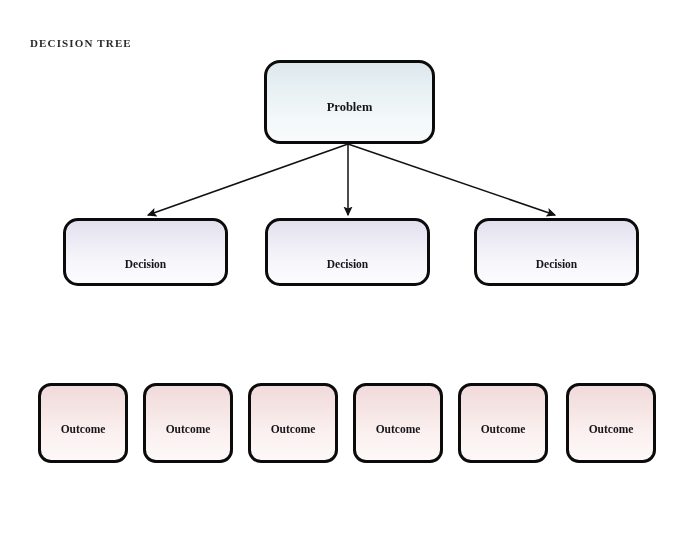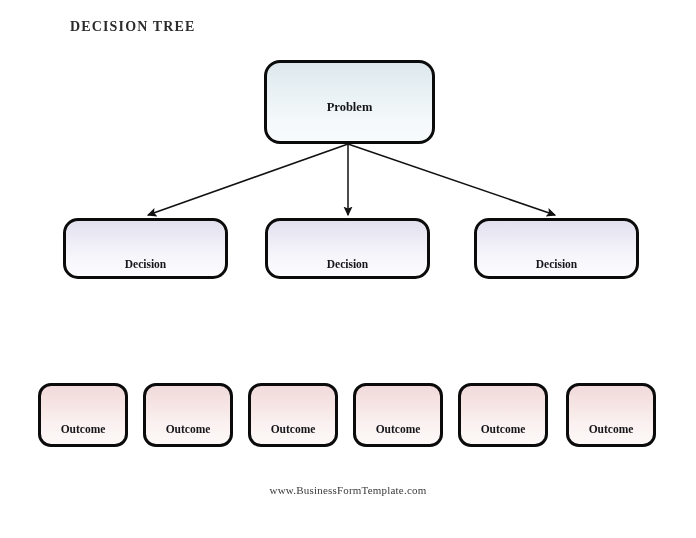--- a/index.html
+++ b/index.html
@@ -13,28 +13,27 @@
     height: 538px;
     background: #ffffff;
     overflow: hidden;
     font-family: "Liberation Serif", "DejaVu Serif", serif;
   }
 
   
   #doc-title {
     position: absolute;
     left: 30px;
-    top: 19px;
+    top: 37px;
     font-family: "Liberation Serif", "DejaVu Serif", serif;
-    font-size: 14px;
+    font-size: 11px;
     font-weight: bold;
     letter-spacing: 1.15px;
     color: #2b2b2b;
     white-space: nowrap;
-    margin-left: 40px;
   }
 
   
   .node {
     position: absolute;
     box-sizing: border-box;
     border: 3px solid #0b0b0b;
     border-radius: 15px;
     display: block;
     overflow: hidden;
@@ -61,37 +60,37 @@
   }
   #node-problem .node-label {
     font-size: 12.5px;
     padding-top: 7px;
   }
 
   
   .node-decision {
     top: 218px;
     width: 165px;
-    height: 61px;
+    height: 68px;
     border-radius: 15px;
     background: linear-gradient(to bottom, #e2e0ee 0%, #eceaf4 30%, #f6f5fa 62%, #fcfcfe 100%);
   }
   .node-decision .node-label {
     font-size: 11.5px;
     padding-top: 7px;
   }
   #node-decision-0 { left: 63px; }
   #node-decision-1 { left: 265px; }
   #node-decision-2 { left: 474px; }
 
   
   .node-outcome {
     top: 383px;
     width: 90px;
-    height: 64px;
+    height: 80px;
     border-radius: 13px;
     background: linear-gradient(to bottom, #f1dadb 0%, #f5e4e3 30%, #faf0ef 62%, #fdf9f8 100%);
   }
   .node-outcome .node-label {
     font-size: 11.5px;
     padding-top: 7px;
   }
   #node-outcome-0 { left: 38px; }
   #node-outcome-1 { left: 143px; }
   #node-outcome-2 { left: 248px; }
@@ -166,15 +165,14 @@
   <div id="node-outcome-3" class="node node-outcome">
     <span class="node-label">Outcome</span>
   </div>
   <div id="node-outcome-4" class="node node-outcome">
     <span class="node-label">Outcome</span>
   </div>
   <div id="node-outcome-5" class="node node-outcome">
     <span class="node-label">Outcome</span>
   </div>
 
-  <div id="footer-credit">www.BusinessFormTemplate.com</div>
 
 </div>
 
 </body></html>

